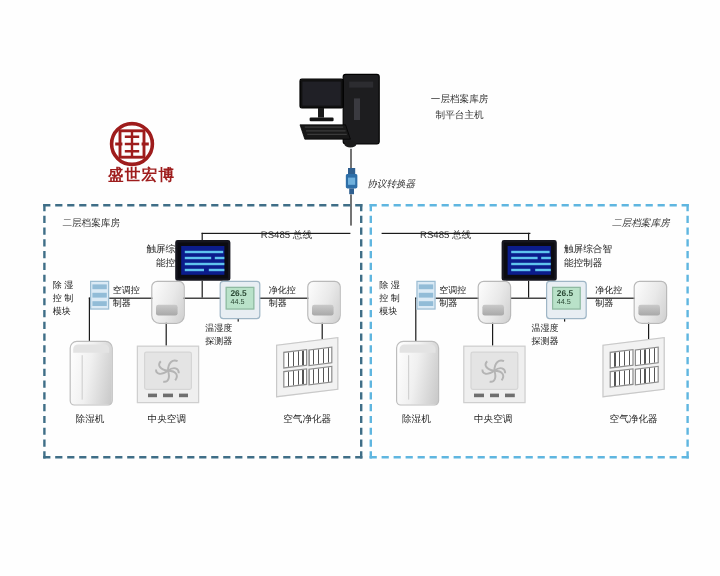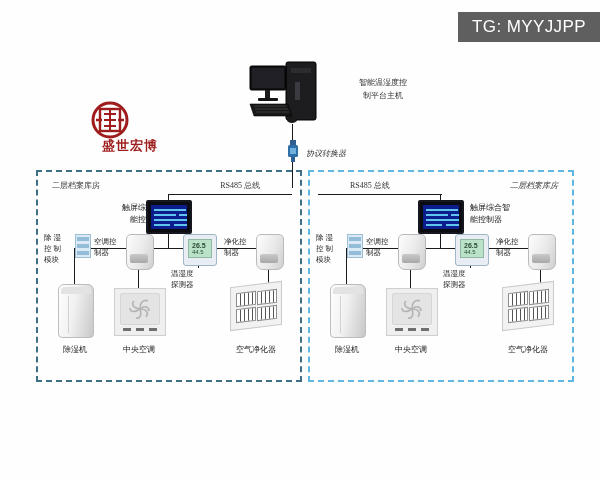--- a/index.html
+++ b/index.html
@@ -18,21 +18,21 @@
     display:flex;align-items:center;justify-content:center;
     letter-spacing:.4px;
   }
   #wm-tag{right:0;top:12px;height:30px;padding:0 14px;font-size:17px;}
   #wm-url{left:0;bottom:20px;height:30px;padding:0 14px;font-size:15px;}
 
   
   .logo{position:absolute;left:68px;top:101px;width:100px;height:56px;}
   .logo-seal{position:absolute;left:22px;top:0;width:40px;height:38px;}
   .logo-text{
-    position:absolute;left:12px;top:36px;width:100px;text-align:center;
+    position:absolute;left:0;top:36px;width:100px;text-align:center;
     color:#9e1c1c;font-size:13px;font-weight:bold;letter-spacing:1px;
     font-family:"DejaVu Sans",sans-serif;
   }
 
   
   .host{position:absolute;left:248px;top:60px;width:88px;height:72px;}
   .host-label{
     position:absolute;left:346px;top:76px;width:74px;
     font-size:8px;color:#333;line-height:13px;text-align:center;
   }
@@ -40,21 +40,21 @@
   .conv-label{position:absolute;left:306px;top:148px;font-size:8px;color:#333;font-style:italic;}
 
   
   .panel{position:absolute;top:170px;width:262px;height:208px;background:transparent;}
   .panel.left{left:36px;border:2px dashed #3f6e87;}
   .panel.right{left:308px;border:2px dashed #5fb6e0;}
   .panel-title{position:absolute;top:8px;font-size:8px;color:#333;white-space:nowrap;}
   .panel.left .panel-title{left:14px;}
   .panel.right .panel-title{right:14px;font-style:italic;}
 
-  .bus-label{position:absolute;top:8px;font-size:8px;color:#333;white-space:nowrap;font-family:Liberation Serif, serif;}
+  .bus-label{position:absolute;top:18px;font-size:8px;color:#333;white-space:nowrap;}
 
   
   .ctrl{position:absolute;top:28px;width:46px;height:34px;background:#0b0b12;
         border:2px solid #16161f;border-radius:2px;box-sizing:border-box;padding:3px;}
   .ctrl-screen{width:100%;height:100%;background:#0b1c8c;position:relative;overflow:hidden;}
   .ctrl-screen i{position:absolute;display:block;background:#6fe2ff;opacity:.85;height:2px;}
   .ctrl-label{position:absolute;top:30px;width:56px;font-size:8px;color:#222;line-height:12px;}
 
   
   .ln{position:absolute;background:#1a1a1a;}
@@ -101,21 +101,20 @@
   .purif .lvr{position:absolute;background:#fff;border:1px solid #8d8d8d;transform:skewY(-7deg);
       background:repeating-linear-gradient(90deg,#ffffff 0 3px,#555 3px 4px);}
   .purif .shadow{position:absolute;left:6px;top:5px;width:50px;height:42px;background:#2b2b2b;
       transform:skewY(-7deg);z-index:-1;}
 </style>
 </head>
 <body>
 
 <div class="canvas">
 
-  <div class="wm" id="wm-tag">TG: MYYJJPP</div>
 
   <div class="logo">
     <svg class="logo-seal" viewBox="0 0 40 38">
       <circle cx="20" cy="19" r="17" fill="none" stroke="#9e1c1c" stroke-width="3"></circle>
       <rect x="10" y="8" width="20" height="22" fill="none" stroke="#9e1c1c" stroke-width="2.4"></rect>
       <path d="M14 13 h12 M14 19 h12 M14 25 h12 M20 8 v22" stroke="#9e1c1c" stroke-width="2" fill="none"></path>
       <path d="M6 19 h6 M28 19 h6" stroke="#9e1c1c" stroke-width="2.6"></path>
     </svg>
     <div class="logo-text">盛世宏博</div>
   </div>
@@ -128,21 +127,21 @@
       <rect x="2" y="6" width="36" height="24" rx="1.5" fill="#111" stroke="#000"></rect>
       <rect x="4" y="8" width="32" height="20" fill="#202026"></rect>
       <rect x="17" y="30" width="5" height="8" fill="#1a1a1a"></rect>
       <rect x="10" y="38" width="20" height="3" rx="1" fill="#141414"></rect>
       <path d="M2 44 L40 44 L44 56 L6 56 Z" fill="#181818" stroke="#000" stroke-width=".6"></path>
       <path d="M6 46 L38 46 M7 49 L40 49 M8 52 L41 52" stroke="#3a3a3a" stroke-width="1"></path>
       <ellipse cx="44" cy="60" rx="5" ry="3" fill="#1b1b1b"></ellipse>
     </svg>
   </div>
   <div class="host-label">
-    <div>智能温湿度控</div>
+    <div>一层档案库房</div>
     <div>制平台主机</div>
   </div>
 
   <div class="ln v" style="left:292px;top:124px;height:18px;"></div>
 
   <div class="conv">
     <svg viewBox="0 0 10 22" width="10" height="22">
       <rect x="2" y="0" width="6" height="5" fill="#2f5f8f"></rect>
       <rect x="0" y="5" width="10" height="12" rx="1.5" fill="#2e6fa8"></rect>
       <rect x="2" y="8" width="6" height="6" fill="#6fb0dc"></rect>

